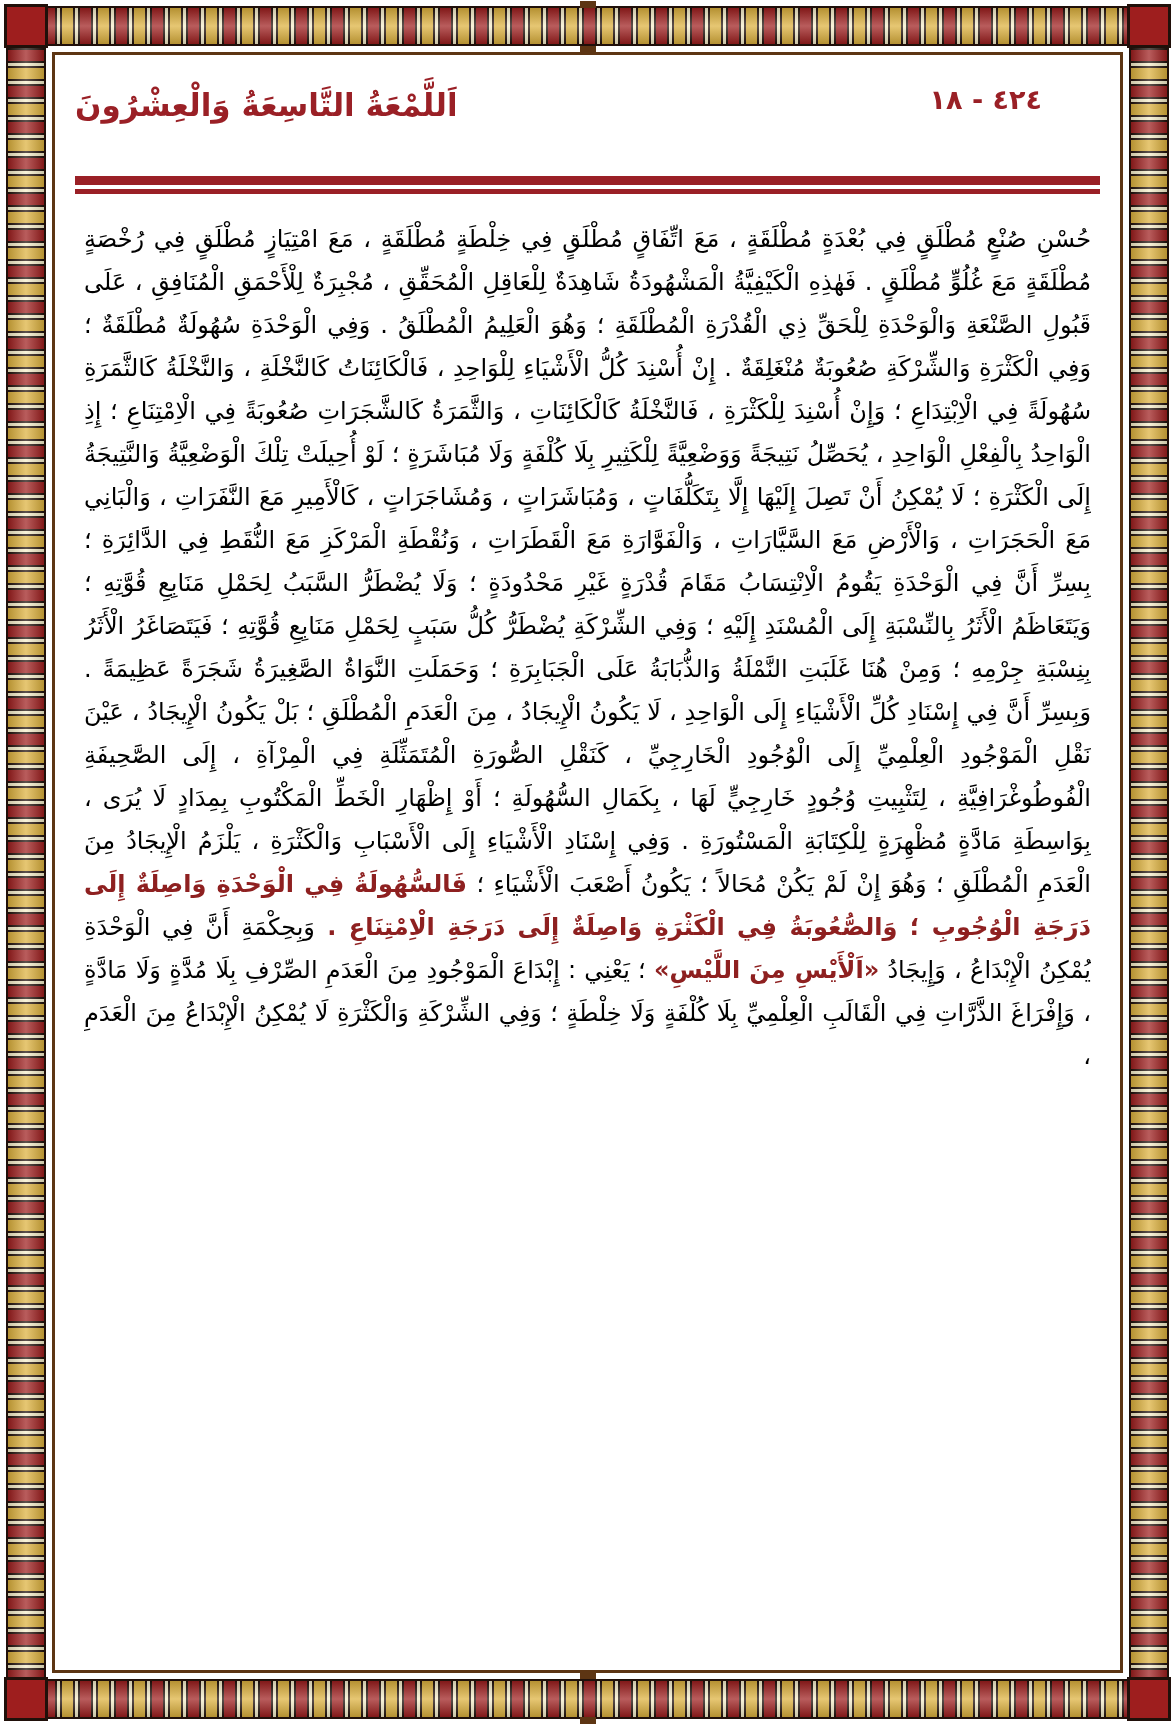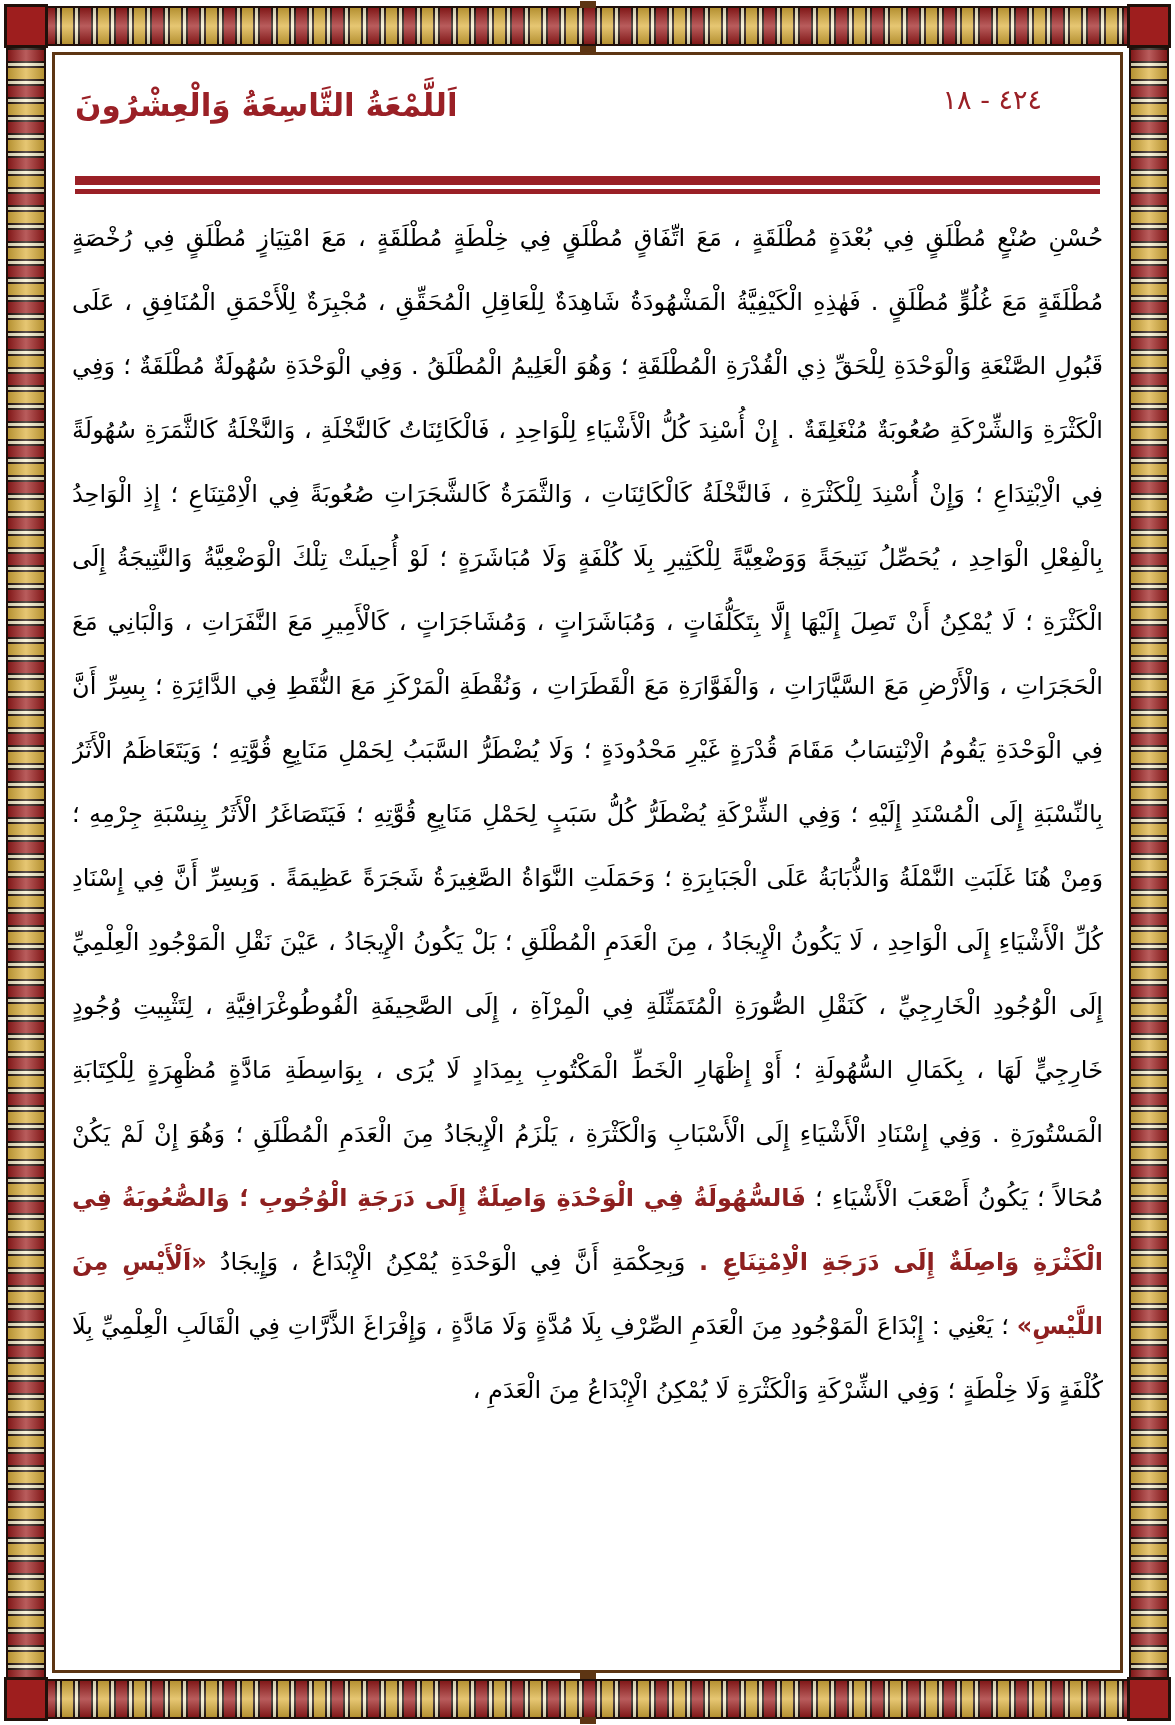--- a/index.html
+++ b/index.html
@@ -60,36 +60,36 @@
   .nub-b-out{bottom:1px;} .nub-b-in{bottom:46px;}
   .inner-rule{
     position:absolute;left:52px;right:52px;top:52px;bottom:52px;
     border:3px solid var(--inner-rule-brown,#5d3513);
     box-sizing:border-box;pointer-events:none;
   }
   
   .header{position:absolute;left:75px;right:75px;top:76px;height:58px;}
   .page-number{
     position:absolute;right:58px;top:8px;direction:rtl;unicode-bidi:plaintext;
-    color:var(--header-red,#9a2026);font-weight:normal;font-size:27px;letter-spacing:2px;
+    color:var(--header-red,#9a2026);font-weight:bold;font-size:27px;letter-spacing:2px;
     white-space:nowrap;
   }
   .title{
     margin:0;text-align:left;direction:rtl;
     color:var(--header-red,#9a2026);font-weight:bold;font-size:31px;line-height:58px;
   }
   .double-rule{position:absolute;left:75px;right:75px;top:176px;}
   .rule-thick{height:9px;background:var(--header-red,#9a2026);}
   .rule-gap{height:4px;}
   .rule-thin{height:5px;background:var(--header-red,#9a2026);}
   
   .body-text{
     position:absolute;left:72px;right:72px;top:206px;bottom:48px;
-    margin:0;direction:rtl;text-align:justify;
-    font-size:24px;line-height:64px;color:var(--body-black,#000000);
+    margin:12px;direction:rtl;text-align:justify;
+    font-size:24px;line-height:43px;color:var(--body-black,#000000);
     overflow:hidden;
   }
   .seg-black{color:var(--body-black,#000000);}
   .seg-red{color:var(--highlight-red,#8e2020);font-weight:bold;}
 </style>
 </head>
 <body>
 
 <div class="page">
 

